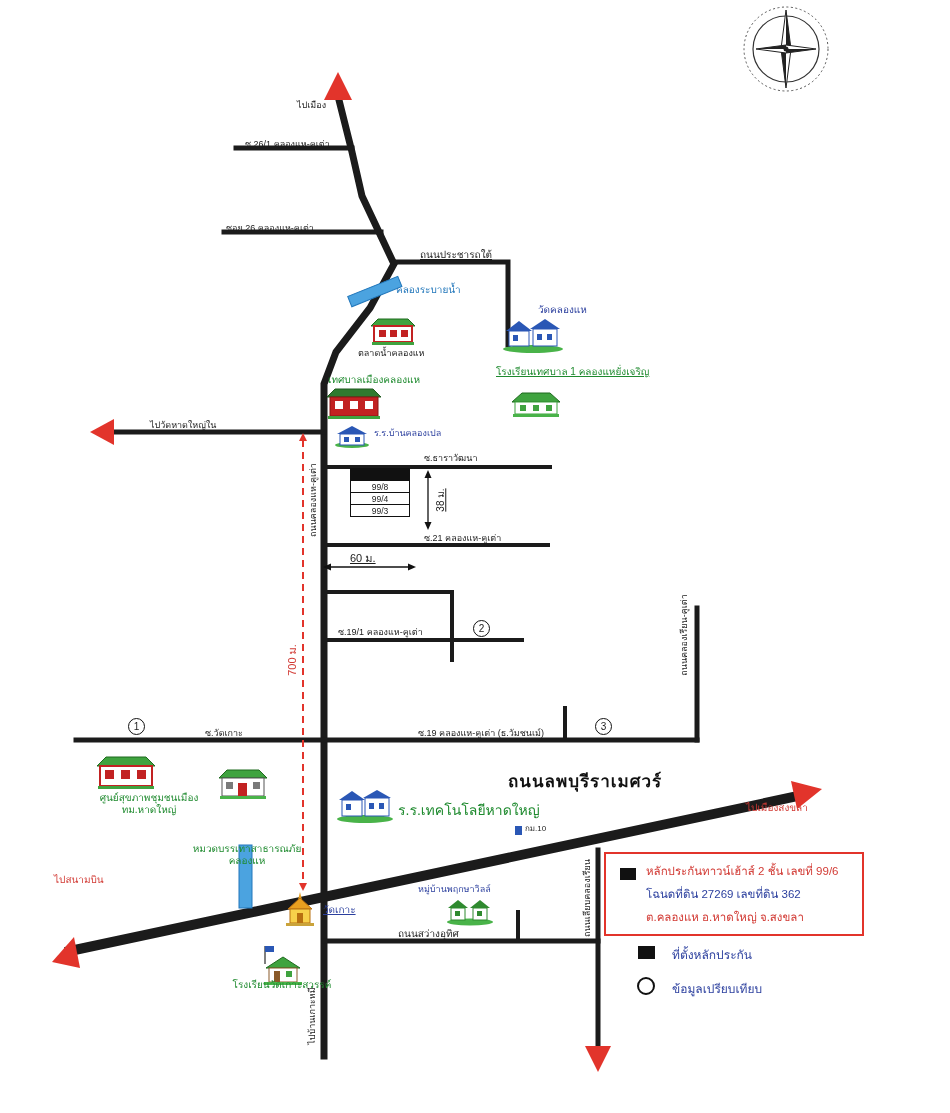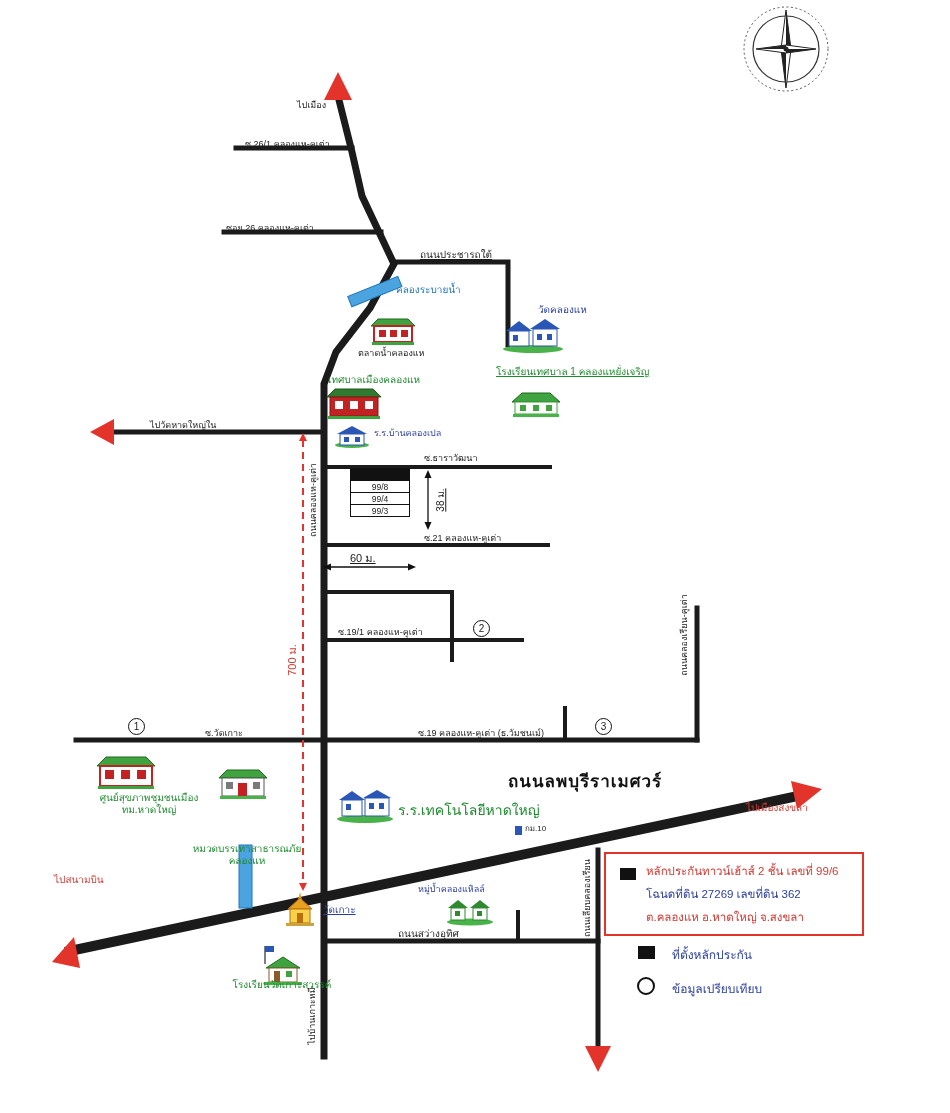--- a/index.html
+++ b/index.html
@@ -259,21 +259,21 @@
   <div class="lbl" style="left:205px;top:728px;">ซ.วัดเกาะ</div>
   <div class="lbl" style="left:418px;top:728px;">ซ.19 คลองแห-คูเต่า (ธ.วัมชนเม์)</div>
   <div class="lbl green wrap" style="left:84px;top:792px;width:130px;font-size:10px;">ศูนย์สุขภาพชุมชนเมือง ทม.หาดใหญ่</div>
   <div class="lbl green wrap" style="left:192px;top:843px;width:110px;font-size:10px;">หมวดบรรเทาสาธารณภัยคลองแห</div>
   <div class="lbl green" style="left:398px;top:802px;font-size:14px;">ร.ร.เทคโนโลยีหาดใหญ่</div>
   <div class="lbl big" style="left:508px;top:772px;">ถนนลพบุรีราเมศวร์</div>
   <div class="lbl red" style="left:746px;top:802px;font-size:10px;">ไปเมืองสงขลา</div>
   <div class="km-glyph" style="left:515px;top:826px;"></div>
   <div class="lbl" style="left:525px;top:824px;font-size:8px;">กม.10</div>
   <div class="lbl red" style="left:54px;top:874px;font-size:10px;">ไปสนามบิน</div>
-  <div class="lbl blue" style="left:418px;top:884px;">หมู่บ้ำคลองแหิลล์</div>
+  <div class="lbl blue" style="left:418px;top:884px;">หมู่บ้านพฤกษาวิลล์</div>
   <div class="lbl blue u" style="left:323px;top:904px;font-size:10px;">วัดเกาะ</div>
   <div class="lbl vert" style="left:587px;top:898px;">ถนนเลียบคลองเรียน</div>
   <div class="lbl" style="left:398px;top:928px;font-size:10px;">ถนนสว่างอุทิศ</div>
   <div class="lbl green wrap" style="left:232px;top:979px;width:100px;font-size:10px;">โรงเรียนวัดเกาะสวรรค์</div>
   <div class="lbl vert" style="left:312px;top:1016px;">ไปบ้านเกาะหมี</div>
 
   <div class="legend-box">
     <div class="sq"></div>
     <div class="legend-line red" style="top:8px;">หลักประกันทาวน์เฮ้าส์ 2 ชั้น เลขที่ 99/6</div>
     <div class="legend-line blue" style="top:31px;">โฉนดที่ดิน 27269 เลขที่ดิน 362</div>

